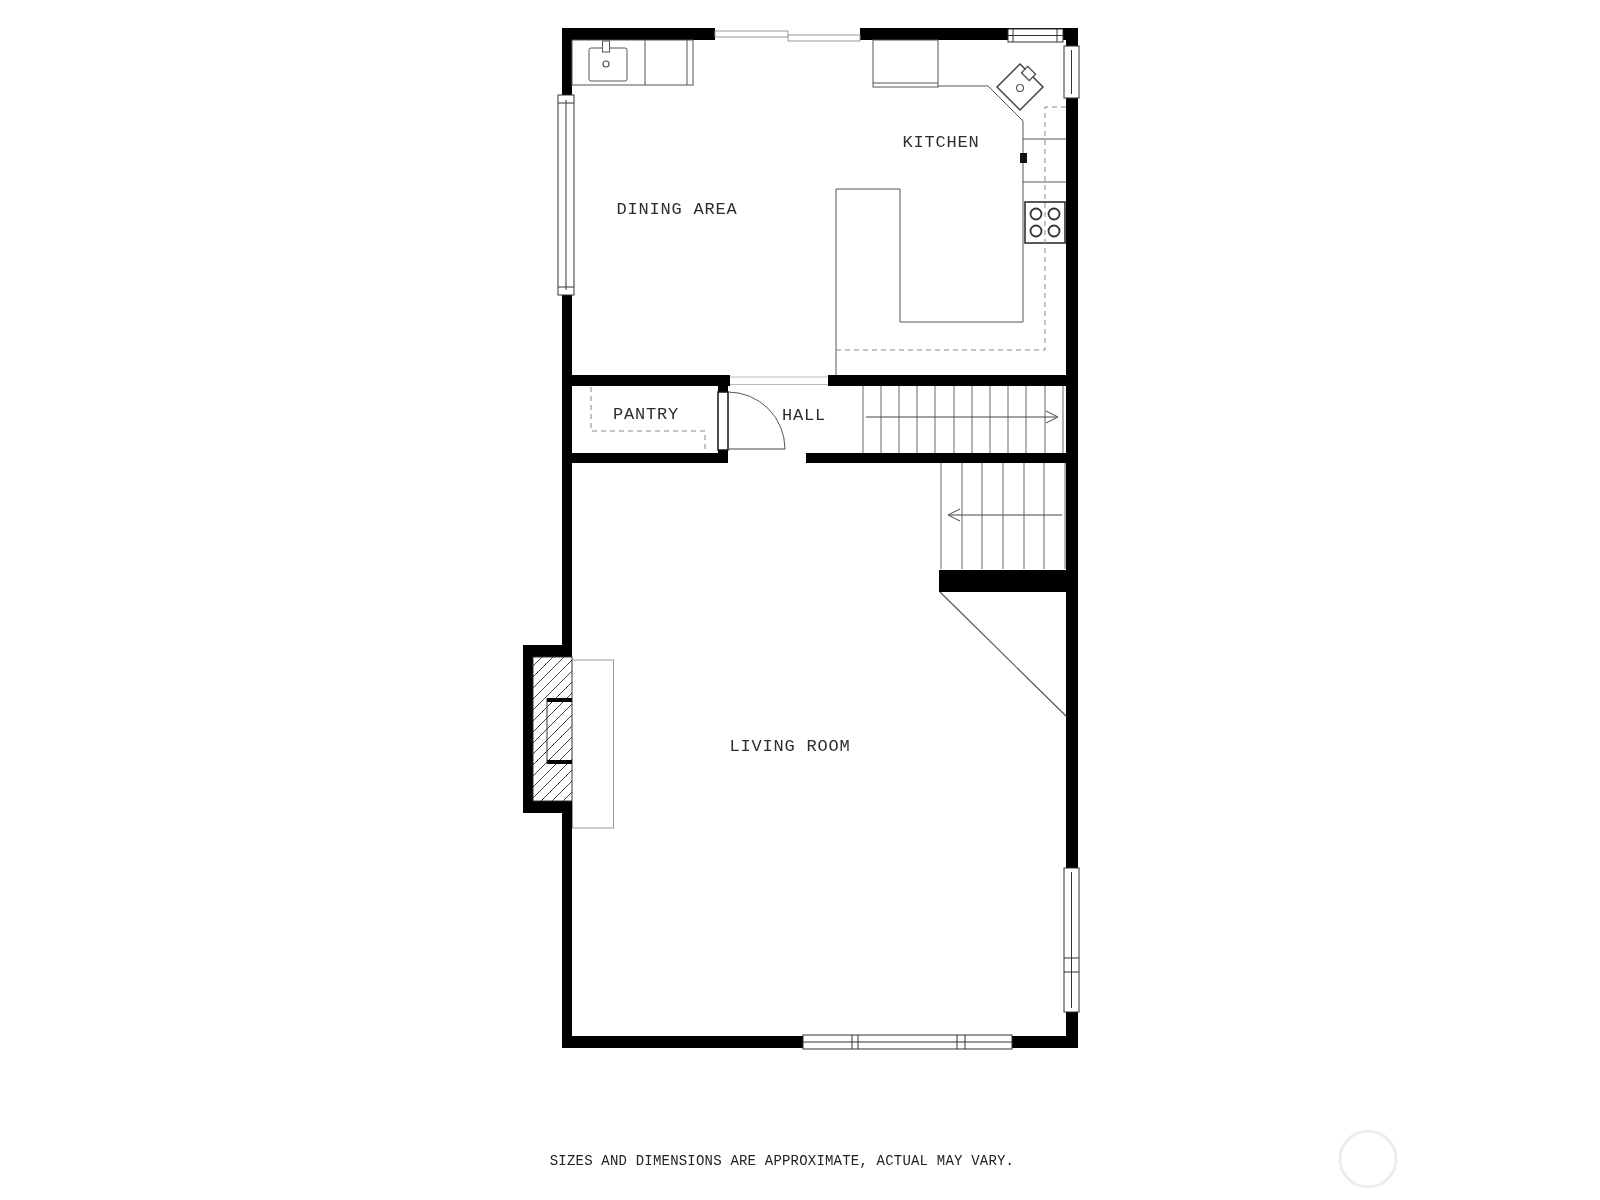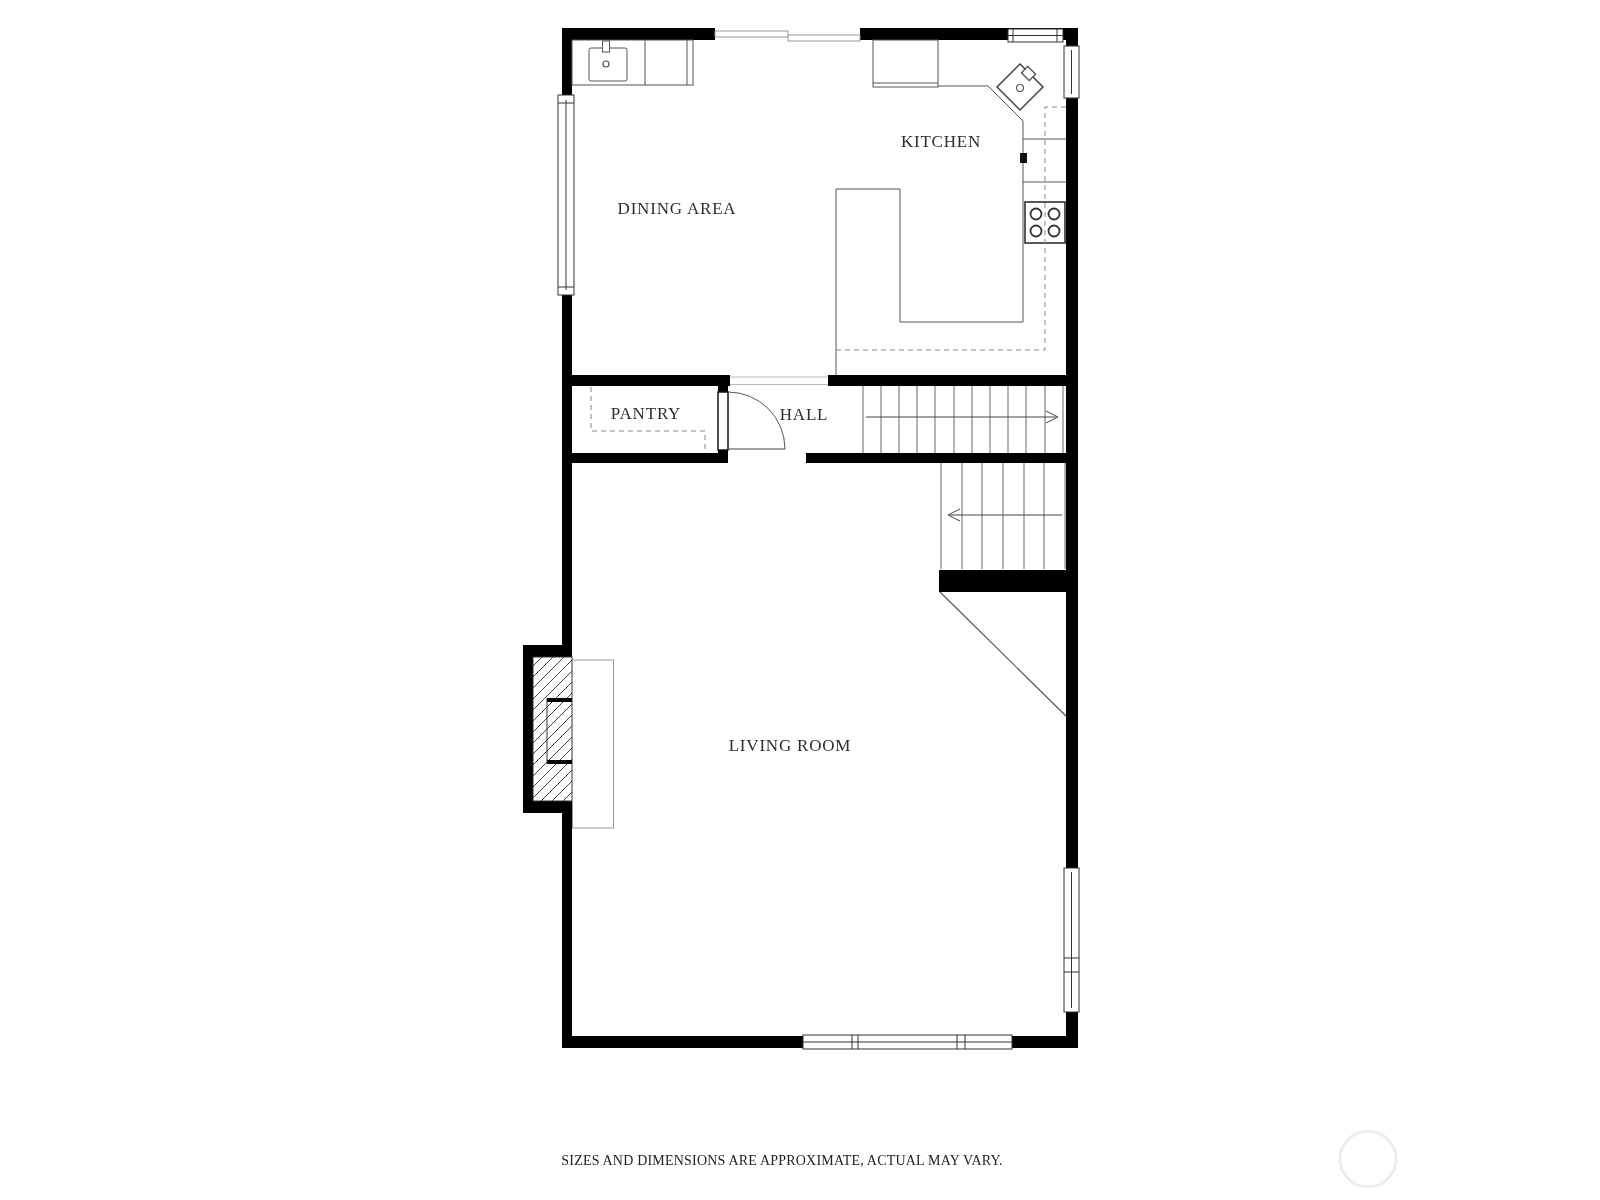--- a/index.html
+++ b/index.html
@@ -1,17 +1,17 @@
 <!DOCTYPE html>
 <html><head>
 <meta charset="utf-8">
 <style>
   html,body{margin:0;padding:0;background:#fff;}
   .stage{position:relative;width:1460px;height:1200px;background:#fff;overflow:hidden;
-         font-family:Liberation Serif, serif;border-radius:30px;}
+         font-family:Liberation Mono, monospace;border-radius:30px;}
   svg{display:block}
   .wall{fill:#000;}
   .fixture{fill:#fff;stroke:#555;stroke-width:1;}
   .cline{stroke:#555;stroke-width:1;fill:none;}
   .dash{stroke:#888;stroke-width:1;fill:none;stroke-dasharray:5 4;}
   .tread{stroke:#666;stroke-width:1;}
   .arrow{stroke:#444;stroke-width:1;fill:none;}
   .winframe{fill:#fff;stroke:#333;stroke-width:1;}
   .winline{stroke:#333;stroke-width:1;}
   .opening{fill:#fff;stroke:#999;stroke-width:1;}

